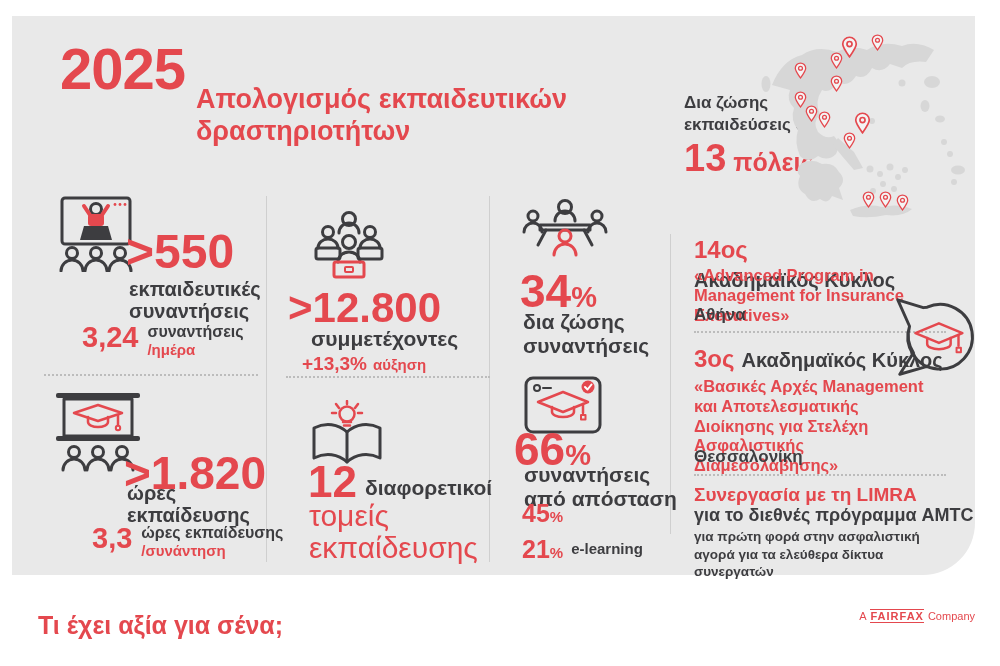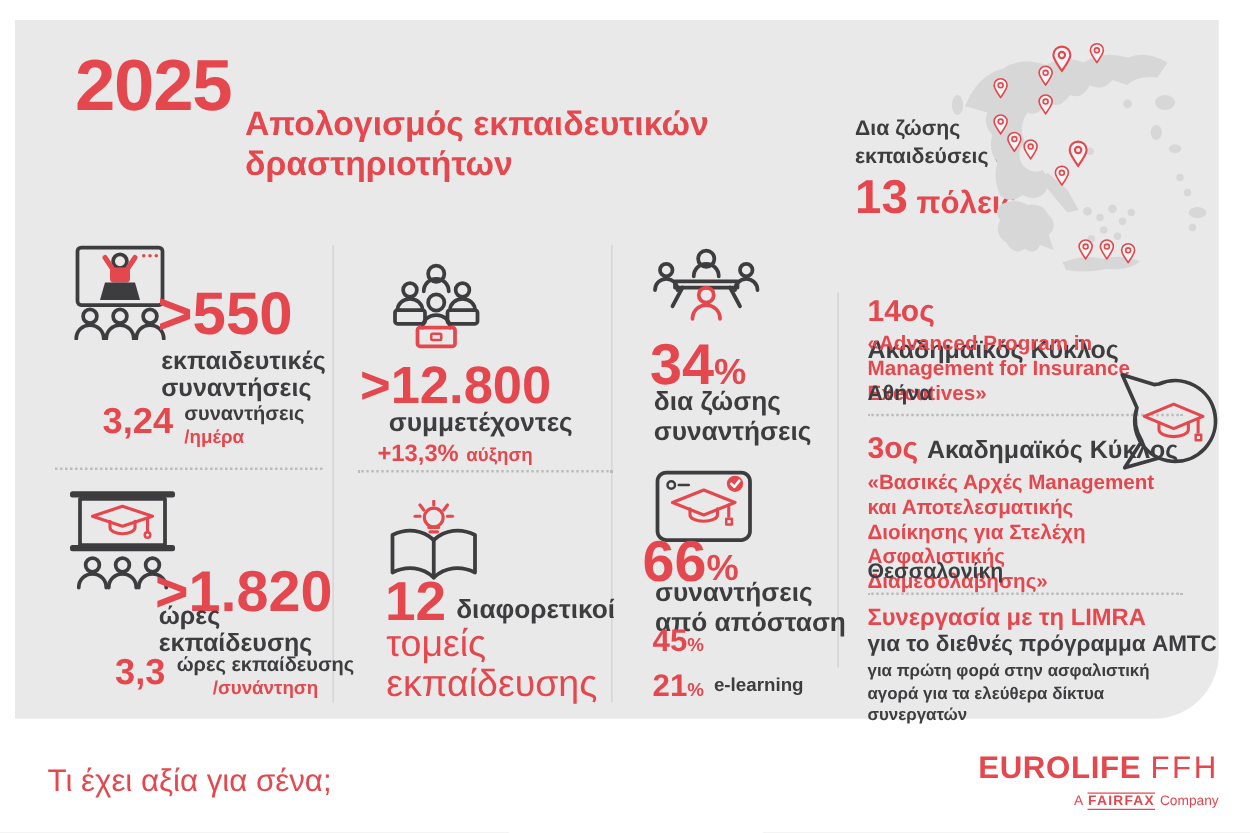--- a/index.html
+++ b/index.html
@@ -47,21 +47,21 @@
   .prog-row{display:flex;align-items:baseline;gap:7px;}
   .prog-ordinal{font-size:24px;font-weight:bold;line-height:1;}
   .prog-cycle{font-size:20px;font-weight:bold;}
   .prog-title{font-size:16.5px;font-weight:bold;line-height:1.2;}
   .prog-city{font-size:17px;font-weight:bold;}
   .pt-title{font-size:19px;font-weight:bold;}
   .pt-subtitle{font-size:18px;font-weight:bold;}
   .pt-note{font-size:13.5px;font-weight:bold;line-height:1.3;}
   .dotted{height:0;border-top:2px dotted #bcbcbc;}
   .vline{width:1px;background:#cfcfcf;}
-  .tagline{font-size:25px;font-weight:normal;text-align:right;}
+  .tagline{font-size:25px;font-weight:bold;text-align:right;}
   .logo{text-align:right;}
   .logo-main{font-size:25px;line-height:1;letter-spacing:0.5px;}
   .logo-brand{font-weight:bold;}
   .logo-suffix{font-weight:normal;letter-spacing:2px;}
   .logo-sub{margin-top:7px;font-size:11px;display:flex;justify-content:flex-end;align-items:center;gap:4px;}
   .fairfax{border-top:1px solid #e4484e;border-bottom:1px solid #e4484e;font-weight:bold;letter-spacing:1px;}
   svg{display:block;}
 </style>
 </head>
 <body>
@@ -216,21 +216,21 @@
     <path d="M59,80 a11,11 0 0 1 22,0" stroke="#3d3d40" stroke-width="3"></path>
   </svg>
 </span>
 <div class="abs stat-value red" style="left:124px;top:450px;font-size:46px;">&gt;1.820</div>
 <div class="abs stat-label dark pre" style="left:127px;top:482px;">ώρες
 εκπαίδευσης</div>
 <div class="abs sub-row" style="left:92px;top:524px;">
   <span class="sub-value red">3,3</span>
   <span>
     <span class="sub-label dark" style="display:block;">ώρες εκπαίδευσης</span>
-    <span class="sub-unit red" style="display:block;text-align:center;">/συνάντηση</span>
+    <span class="sub-unit red" style="display:block;">/συνάντηση</span>
   </span>
 </div>
 
 <span class="abs" style="left:312px;top:210px;">
   <svg width="74" height="72" viewBox="0 0 74 72" fill="none" stroke-linecap="round" stroke-linejoin="round">
     <circle cx="37" cy="9" r="6.5" stroke="#3d3d40" stroke-width="3"></circle>
     <path d="M27,23 a10,10 0 0 1 20,0" stroke="#3d3d40" stroke-width="3"></path>
     <circle cx="16" cy="22" r="5.5" stroke="#3d3d40" stroke-width="3"></circle>
     <path d="M6,38 a10,9 0 0 1 20,0" stroke="#3d3d40" stroke-width="3"></path>
     <rect x="4" y="38" width="24" height="11" rx="2" stroke="#3d3d40" stroke-width="3"></rect>
@@ -350,22 +350,18 @@
     <polygon points="52,32 76,42 52,52 28,42" stroke="#e4484e" stroke-width="2.5"></polygon>
     <path d="M40,47 v6 a12,5.5 0 0 0 24,0 v-6" stroke="#e4484e" stroke-width="2.5"></path>
     <path d="M72,44 v11" stroke="#e4484e" stroke-width="2.5"></path>
     <rect x="70" y="57" width="4.5" height="4.5" stroke="#e4484e" stroke-width="2"></rect>
   </svg>
 </span>
 
 <div class="abs tagline red" style="left:38px;top:611px;">Τι έχει αξία για σένα;</div>
 
 <div class="abs logo" style="right:25px;top:602px;">
-  <div class="logo-main red">
-    <span class="logo-brand">EUROLIFE</span>
-    <span class="logo-suffix">FFH</span>
-  </div>
   <div class="logo-sub red">
     <span>A</span>
     <span class="fairfax">FAIRFAX</span>
     <span>Company</span>
   </div>
 </div>
 
 </body></html>

